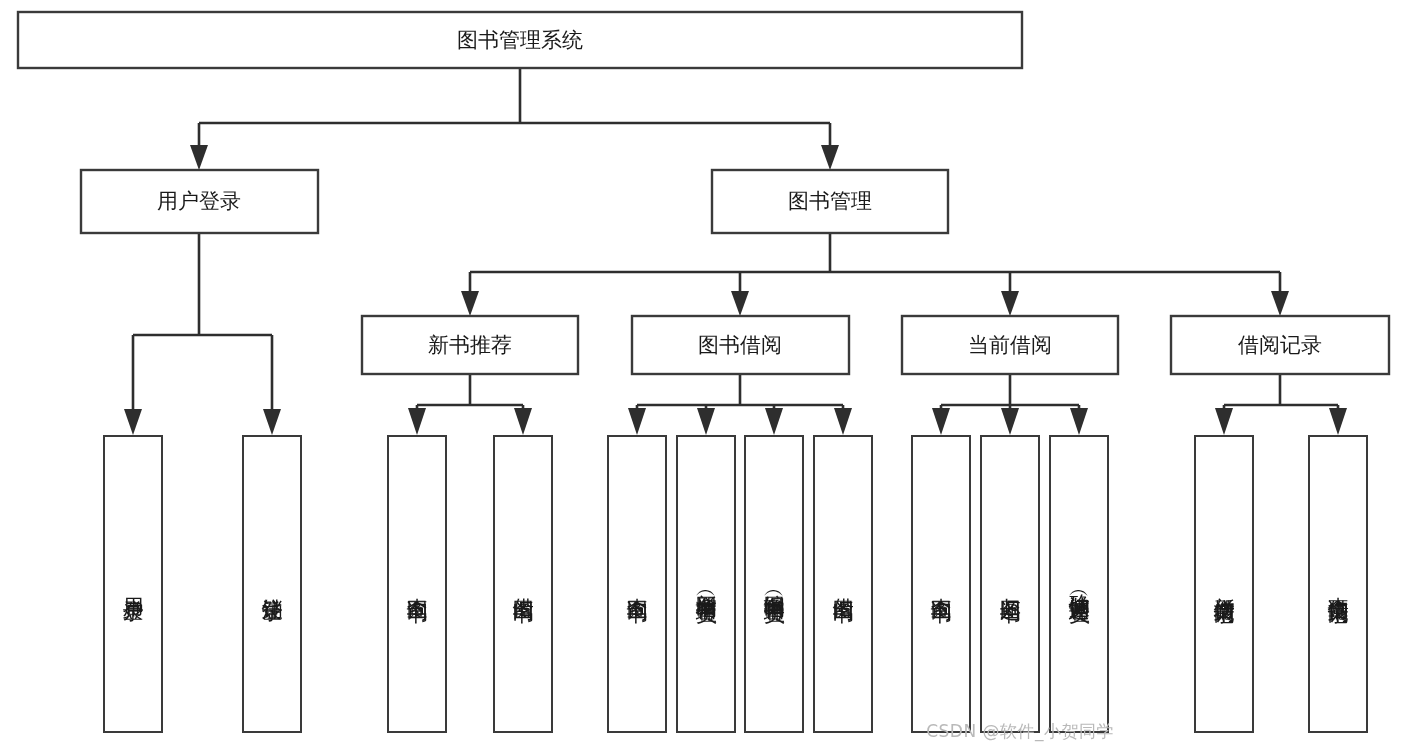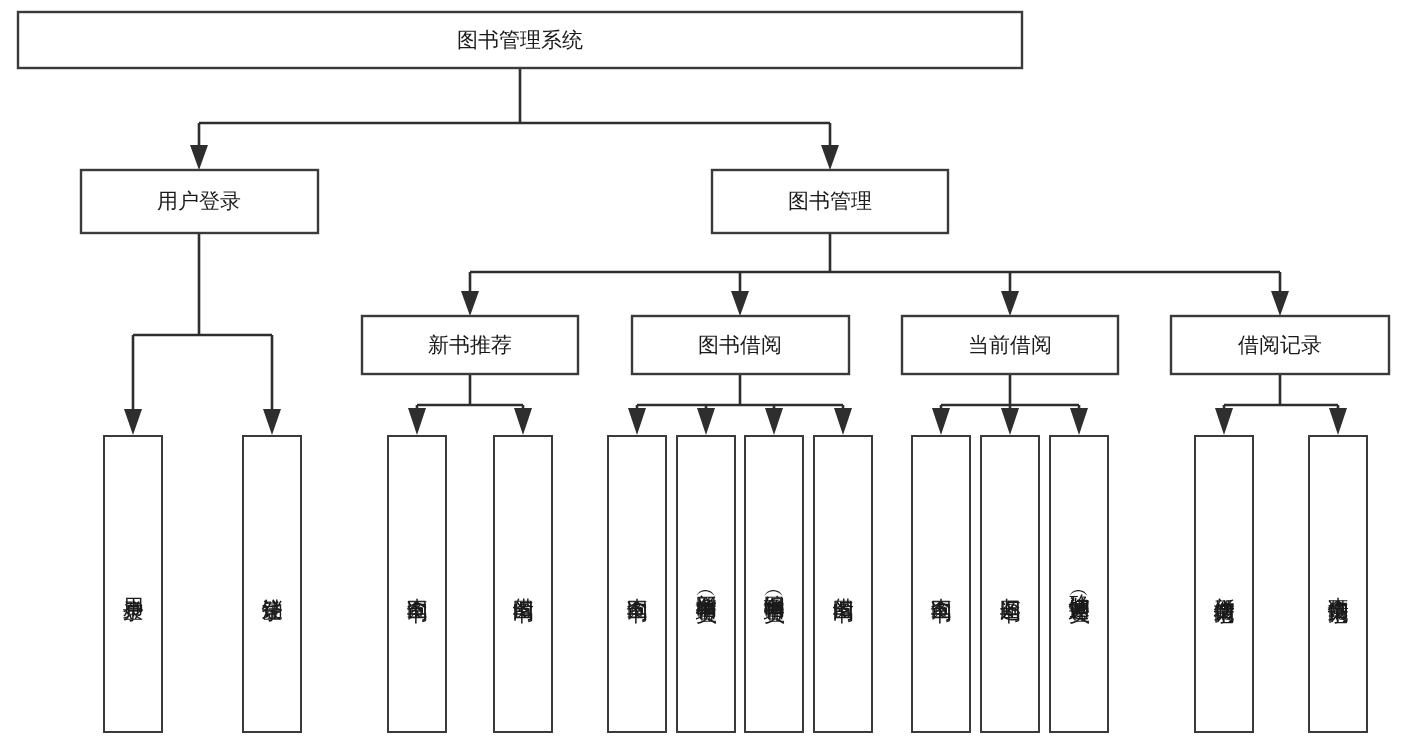--- a/index.html
+++ b/index.html
@@ -237,14 +237,15 @@
   </div>
 
   
   <div class="vnode" style="left:1194px; top:435px; width:60px; height:298px;">
     <span class="vnode-text">新增借阅记录</span>
   </div>
   <div class="vnode" style="left:1308px; top:435px; width:60px; height:298px;">
     <span class="vnode-text">查询借阅记录</span>
   </div>
 
+  <div class="watermark">CSDN @软件_小贺同学</div>
 
 </div>
 
 </body></html>

